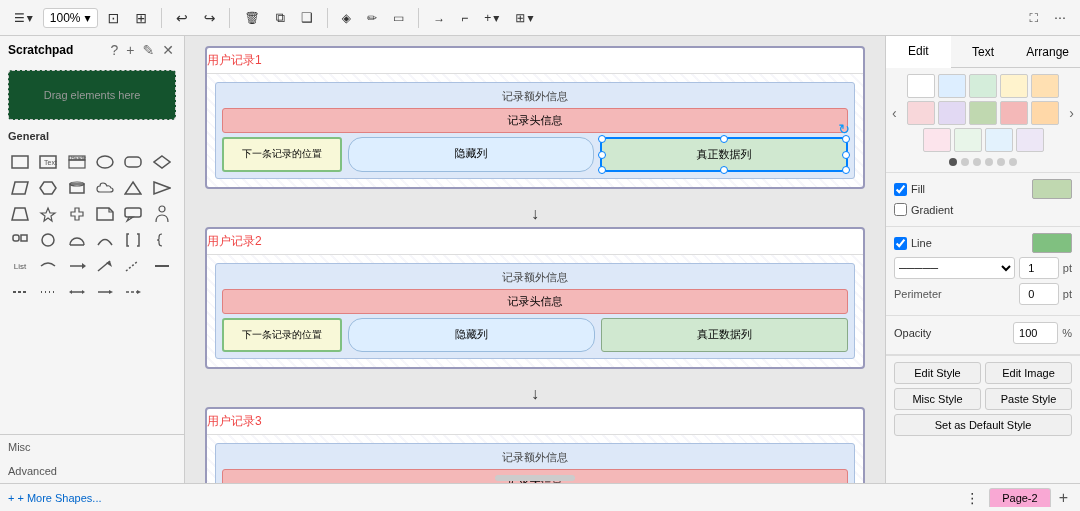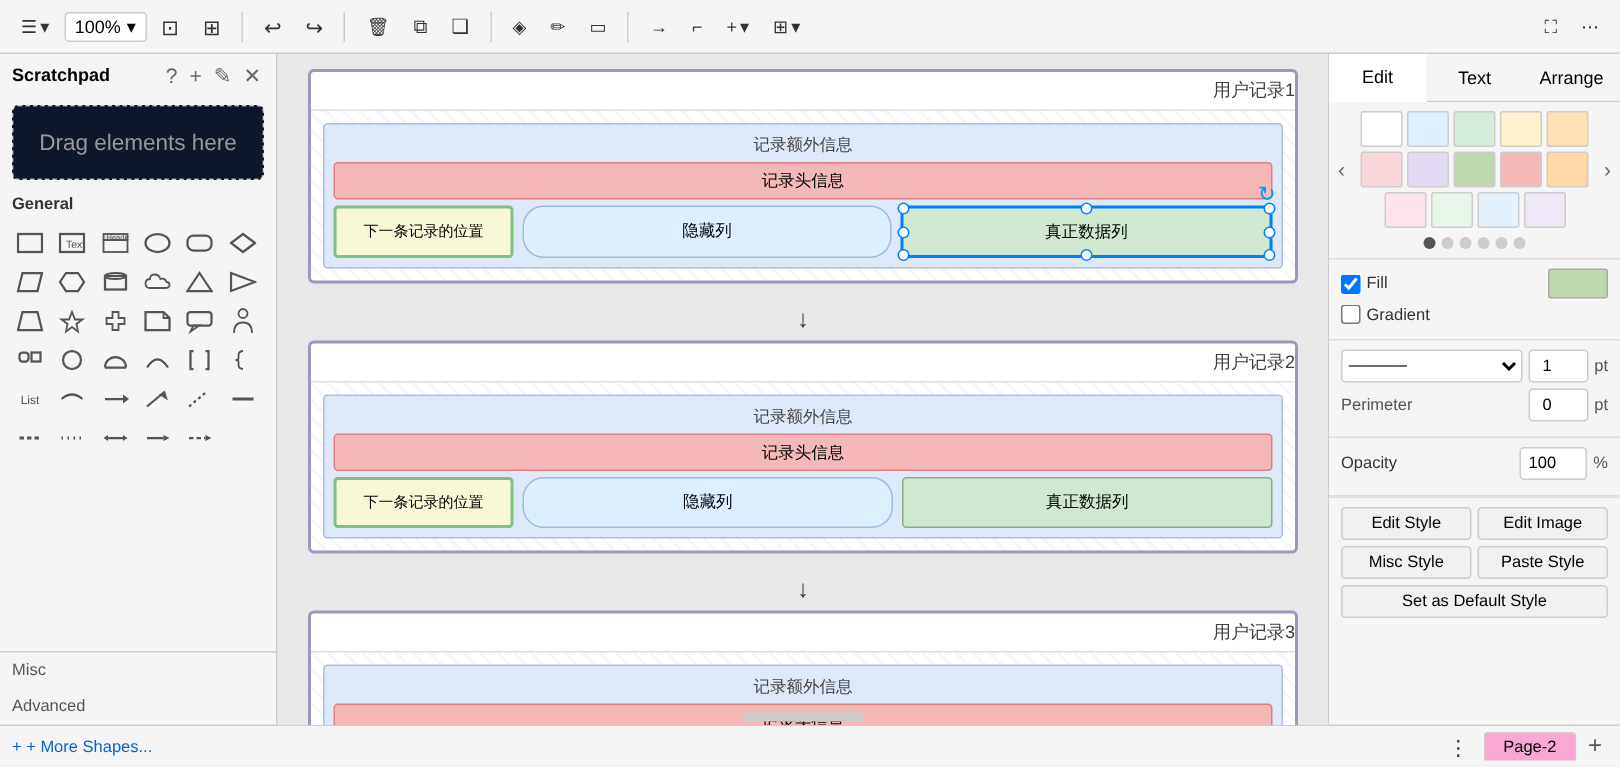--- a/index.html
+++ b/index.html
@@ -12,35 +12,35 @@
     .zoom-control { display: flex; align-items: center; border: 1px solid #ccc; border-radius: 3px; background: white; padding: 2px 6px; font-size: 12px; gap: 4px; }
 
     
     .main-layout { display: flex; flex: 1; overflow: hidden; }
 
     
     .left-sidebar { width: 185px; background: #f5f5f5; border-right: 1px solid #ccc; display: flex; flex-direction: column; flex-shrink: 0; overflow: hidden; }
     .sidebar-header { padding: 6px 8px; display: flex; align-items: center; justify-content: space-between; font-weight: 600; font-size: 12px; }
     .sidebar-header-actions { display: flex; gap: 4px; }
     .sidebar-header-btn { background: none; border: none; cursor: pointer; color: #666; font-size: 14px; padding: 0 2px; }
-    .drag-zone { margin: 6px 8px; background: #0f172a; border: 1px dashed #ccc; border-radius: 4px; height: 50px; display: flex; align-items: center; justify-content: center; color: #999; font-size: 15px; }
+    .drag-zone { margin: 6px 8px; background: #14532d; border: 1px dashed #ccc; border-radius: 4px; height: 50px; display: flex; align-items: center; justify-content: center; color: #999; font-size: 11px; }
     .section-label { padding: 4px 8px; font-weight: 600; font-size: 11px; color: #333; }
     .shapes-grid { display: grid; grid-template-columns: repeat(6, 1fr); gap: 2px; padding: 4px 8px; }
     .shape-item { width: 24px; height: 24px; display: flex; align-items: center; justify-content: center; cursor: pointer; border-radius: 2px; }
     .shape-item svg { width: 18px; height: 18px; }
     .sidebar-footer { margin-top: auto; border-top: 1px solid #ccc; }
     .sidebar-section-toggle { padding: 6px 8px; font-size: 11px; color: #555; cursor: pointer; display: flex; align-items: center; gap: 4px; }
 
     
     .canvas-area { flex: 1; background: #e8e8e8; overflow: auto; position: relative; }
     .canvas-inner { min-width: 700px; min-height: 470px; padding: 10px 20px; }
 
     
     .diagram-container { background: white; border: 2px solid #b0b0b0; border-radius: 4px; margin-bottom: 16px; position: relative; }
-    .diagram-title { text-align: right; font-size: 12px; color: #404040; padding: 4px 0; border-bottom: 1px solid #ddd; }
+    .diagram-title { text-align: left; font-size: 12px; color: #ef4444; padding: 4px 0; border-bottom: 1px solid #ddd; }
     .diagram-body { padding: 8px; background: repeating-linear-gradient(45deg, transparent, transparent 6px, rgba(150,150,200,0.08) 6px, rgba(150,150,200,0.08) 8px); border-radius: 2px; }
 
     
     .record-outer { background: #dde8f8; border: 1px solid #aac0e0; border-radius: 3px; padding: 6px; margin-bottom: 0; }
     .record-title { font-size: 11px; color: #444; margin-bottom: 4px; text-align: center; }
     .record-head { background: #f4b8b8; border: 1px solid #e08080; border-radius: 3px; padding: 4px 6px; margin-bottom: 4px; font-size: 11px; text-align: center; }
     .record-row { display: flex; gap: 6px; }
     .record-next { background: #f8f8d8; border: 2px solid #80c080; border-radius: 3px; padding: 8px 10px; font-size: 10px; text-align: center; flex: 0 0 auto; width: 120px; }
     .record-hidden { background: #ddeeff; border: 1px solid #99bbdd; border-radius: 14px; padding: 8px 10px; font-size: 11px; text-align: center; flex: 1; }
     .record-real { background: #d0e8d0; border: 1px solid #88aa88; border-radius: 3px; padding: 8px 10px; font-size: 11px; text-align: center; flex: 1; }
@@ -510,20 +510,25 @@
       </div>
       <div class="panel-row">
         <input type="checkbox" class="panel-checkbox" style="">
         <span class="panel-label">Gradient</span>
       </div>
     </div>
 
     <div style="border-top:1px solid #ddd;"></div>
 
     <div class="panel-section">
+      <div class="panel-row">
+        <input type="checkbox" class="panel-checkbox" checked="" style="">
+        <span class="panel-label">Line</span>
+        <div class="color-swatch-small color-green"></div>
+      </div>
       <div class="panel-row-full">
         <select class="line-style-select">
           <option>─────</option>
         </select>
         <input type="number" class="pt-input" value="1" style="">
         <span class="pt-label">pt</span>
       </div>
       <div class="perimeter-row">
         <span class="perimeter-label">Perimeter</span>
         <input type="number" class="pt-input" value="0" style="">

